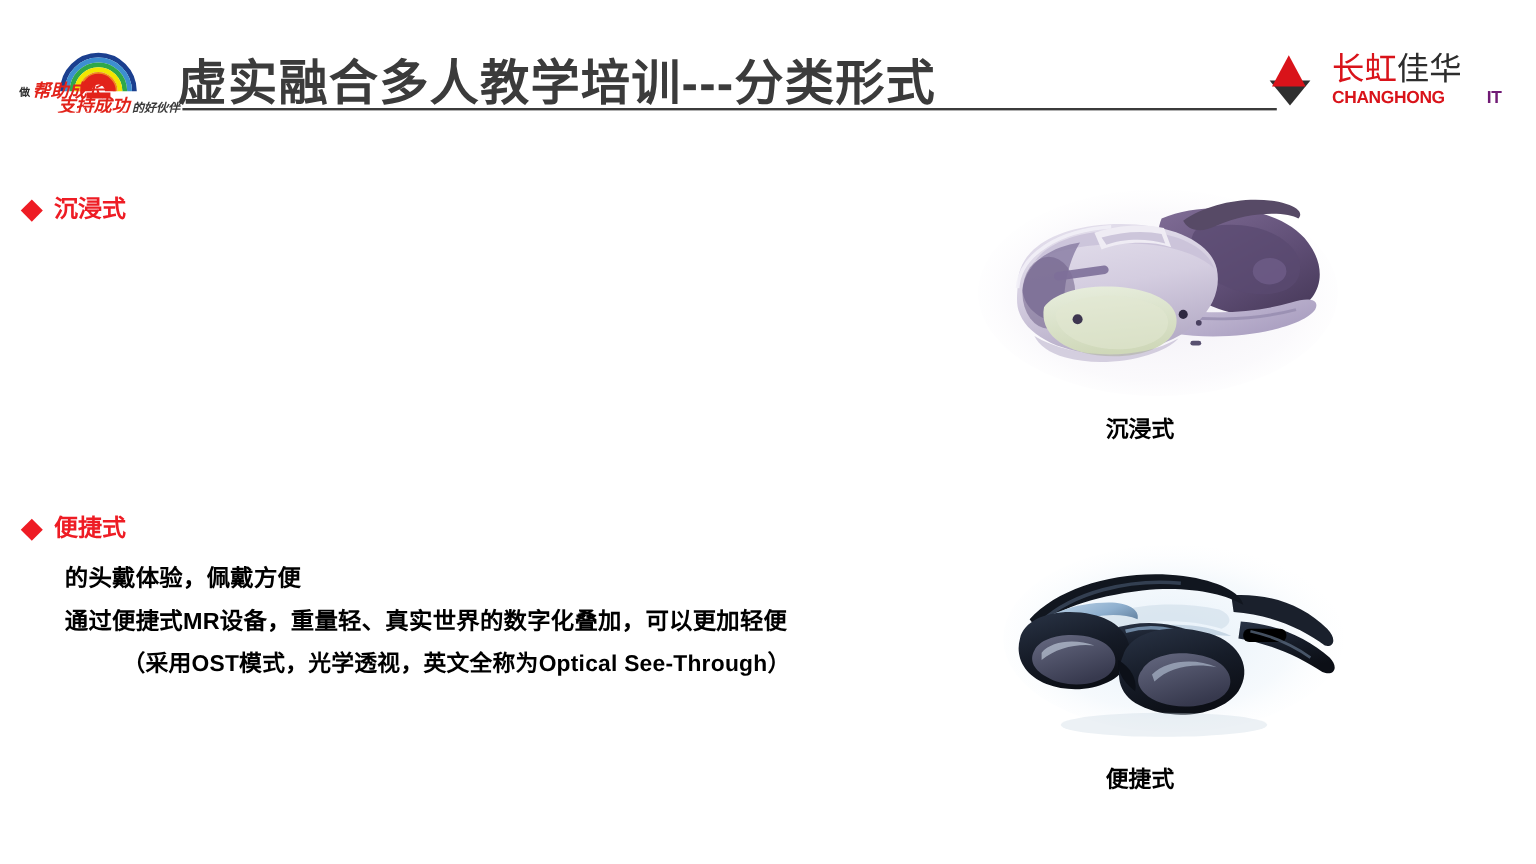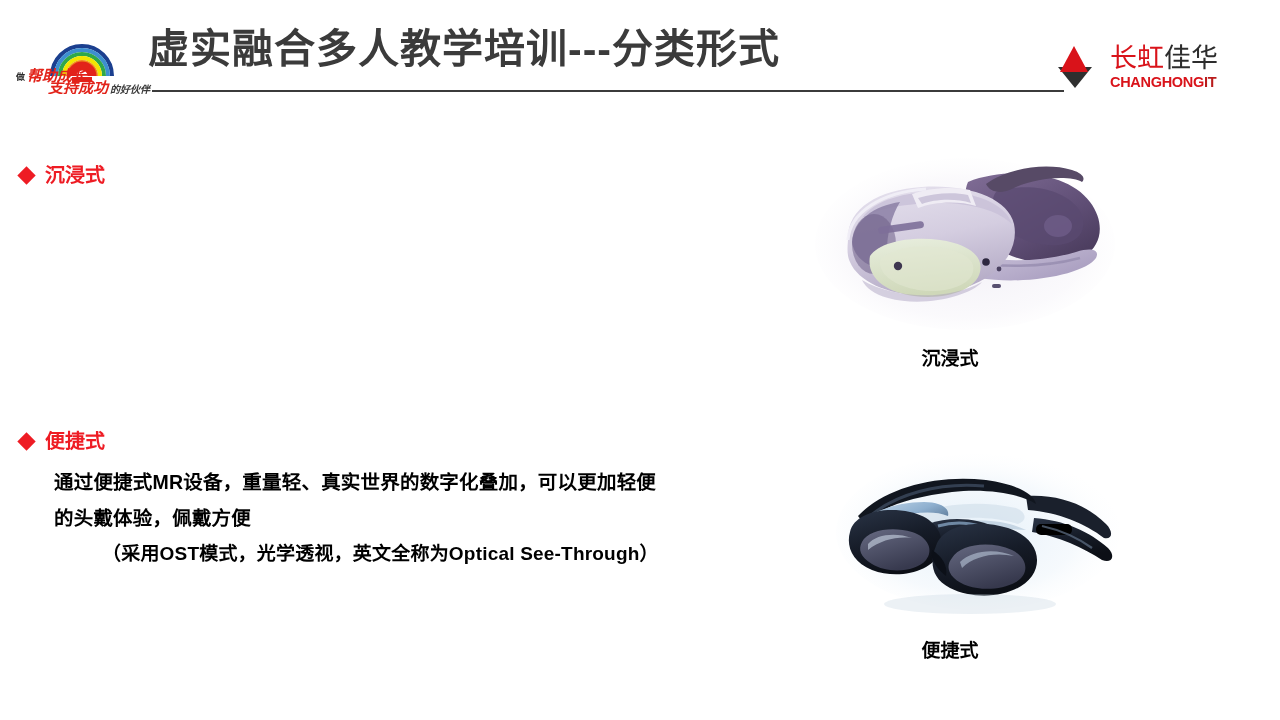--- a/index.html
+++ b/index.html
@@ -13,21 +13,21 @@
   }
   .slide { position:relative; width:1280px; height:720px; background:#fff; }
 
   
   .header { position:absolute; left:0; top:0; width:1280px; height:110px; }
 
   .brand-left { position:absolute; left:14px; top:36px; width:150px; height:58px; }
   .brand-left svg { display:block; }
 
   .slide-title {
-    position:absolute; left:148px; top:24px; width:760px;
+    position:absolute; left:148px; top:44px; width:760px;
     font-size:41px; line-height:50px; font-weight:700; color:#3b3b3b;
     letter-spacing:1px; white-space:nowrap;
   }
 
   .header-rule {
     position:absolute; left:152px; top:90px; width:912px; height:2px;
     background:#3b3b3b;
   }
   .rule-tri-dark {
     position:absolute; left:1058px; top:67px; width:0; height:0;
@@ -45,21 +45,21 @@
     font-size:27px; font-weight:400; line-height:29px; letter-spacing:0px;
     white-space:nowrap;
   }
   .brand-right .cn .red { color:#d9131a; }
   .brand-right .cn .dk  { color:#2d2d2d; }
   .brand-right .en {
     font-size:14.5px; font-weight:700; line-height:17px; letter-spacing:-0.3px;
     white-space:nowrap; margin-top:1px;
   }
   .brand-right .en .red { color:#d9131a;text-align:right; }
-  .brand-right .en .dk  { color:#b91c1c; }
+  .brand-right .en .dk  { color:#701a75;padding-left:35px; }
 
   
   .block { position:absolute; }
   .block-a { left:20px; top:162px; width:760px; }
   .block-b { left:20px; top:428px; width:760px; }
 
   .blk-head {
     display:flex; align-items:center; gap:12px;
     color:#ee1c24; font-size:20px; font-weight:700; line-height:26px;
   }
@@ -219,22 +219,22 @@
     </div>
     <div class="fig-cap">沉浸式</div>
   </div>
 
   <div class="block block-b">
     <div class="blk-head">
       <span class="diamond"></span>
       <span>便捷式</span>
     </div>
     <div class="blk-body">
+      <div class="blk-line">的头戴体验，佩戴方便</div>
       <div class="blk-line">通过便捷式MR设备，重量轻、真实世界的数字化叠加，可以更加轻便</div>
-      <div class="blk-line">的头戴体验，佩戴方便</div>
       <div class="blk-note note-bold">（采用OST模式，光学透视，英文全称为Optical See-Through）</div>
     </div>
   </div>
 
   <div class="figure fig-b">
     <div class="fig-img">
       <svg viewBox="0 0 330 200" aria-hidden="true">
         <defs>
           <radialGradient id="arGlow" cx="48%" cy="52%" r="56%">
             <stop offset="0%" stop-color="#e2eef8" stop-opacity="0.95"></stop>

